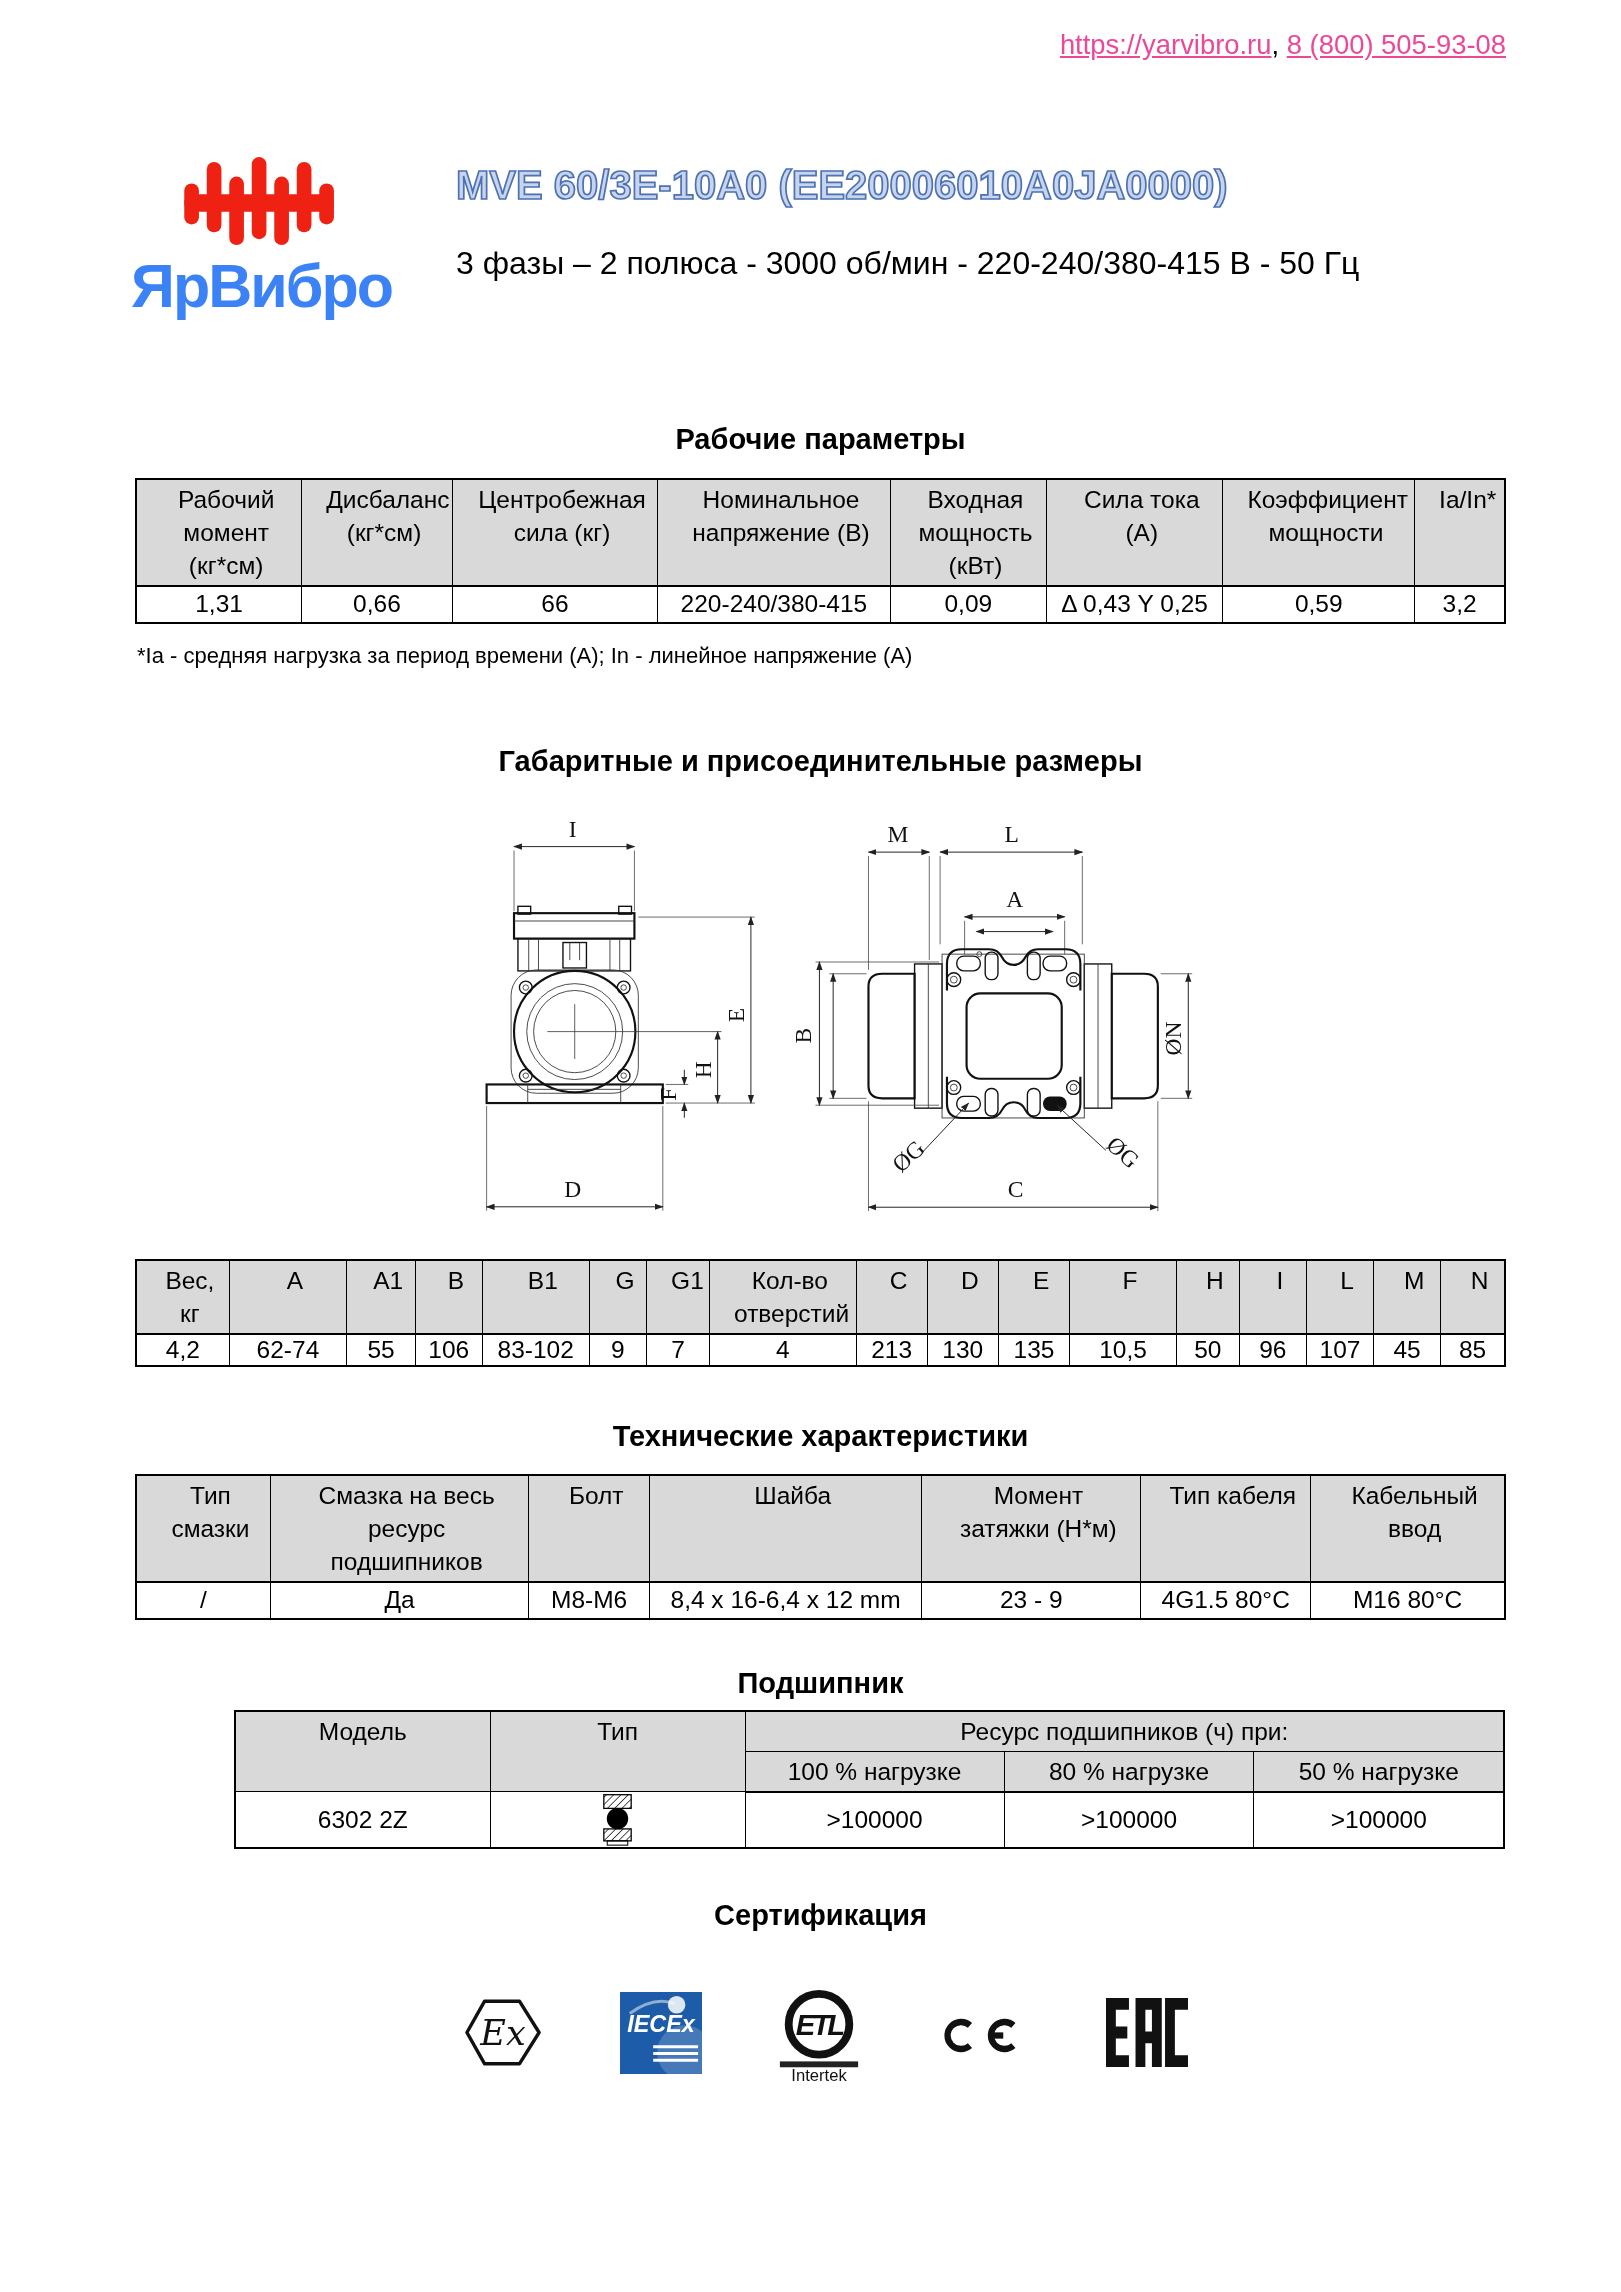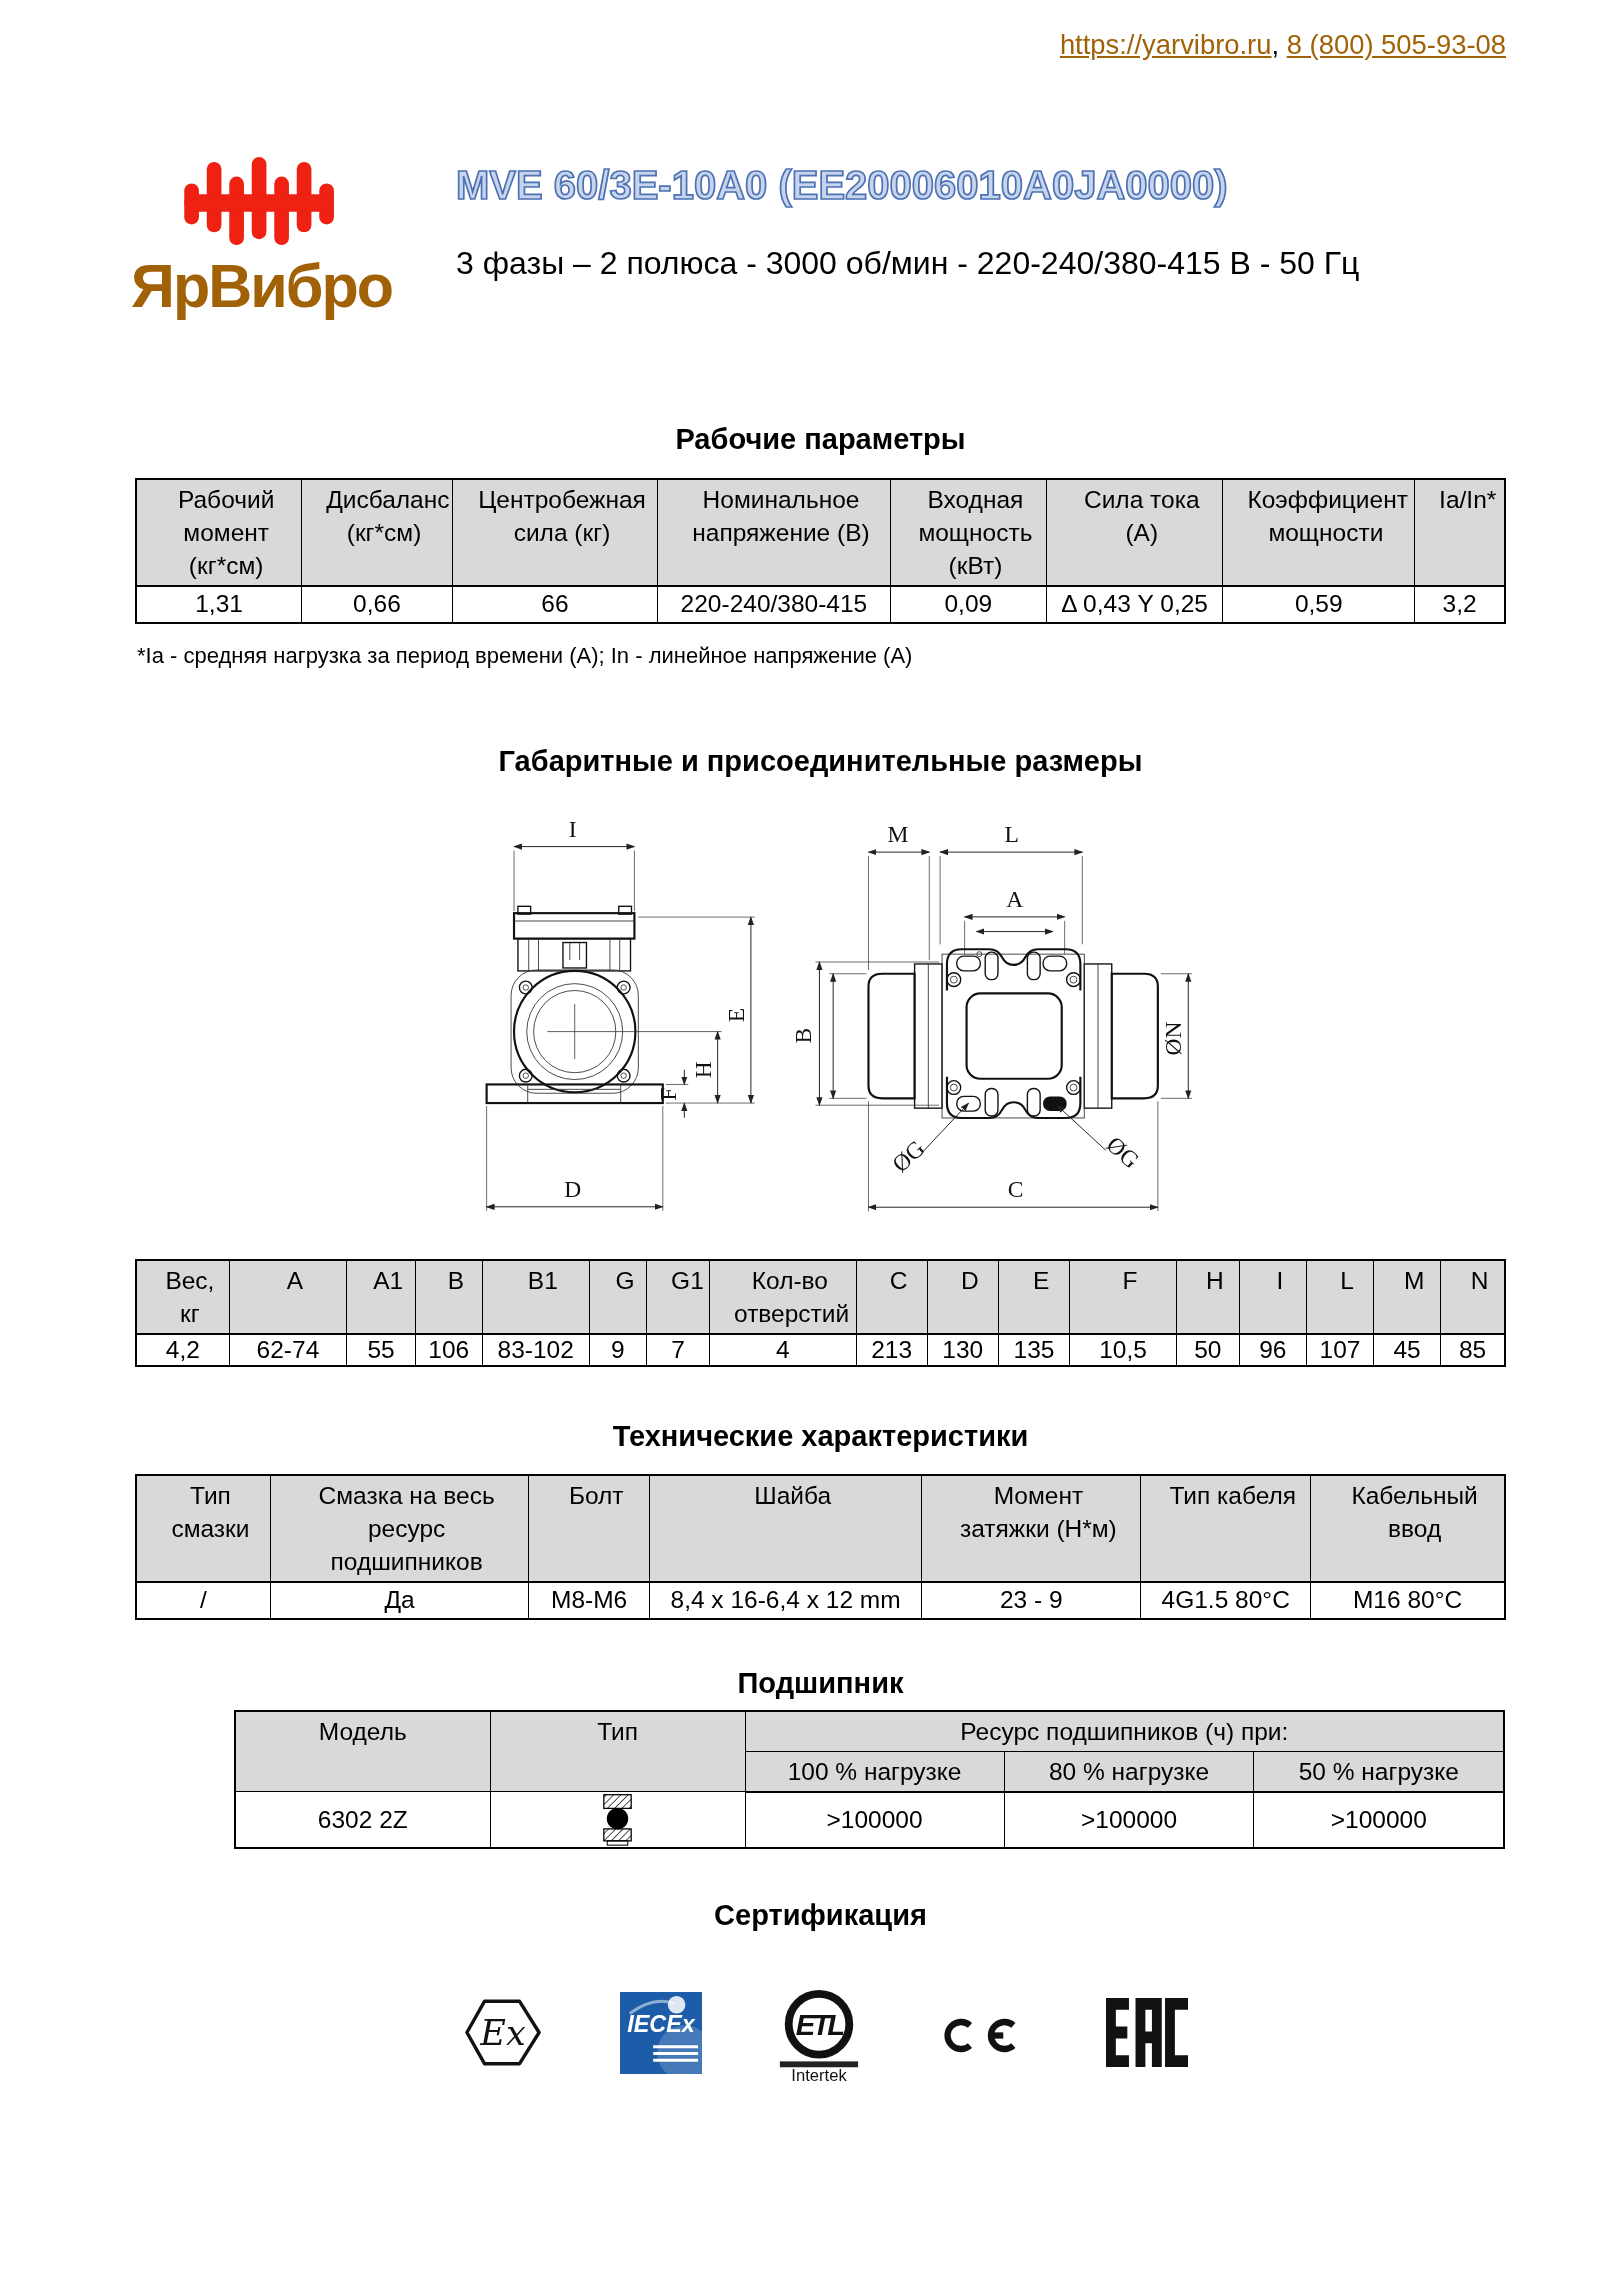--- a/index.html
+++ b/index.html
@@ -4,25 +4,25 @@
 <style>
   * { margin:0; padding:0; box-sizing:border-box; }
   html,body { background:#888; }
   .page {
     position:relative; width:1621px; height:2293px; margin:0 auto;
     background:#ffffff; font-family:"Liberation Sans", sans-serif; color:#000;
     overflow:hidden;
   }
   
   .top-links { position:absolute; top:29px; right:115px; font-size:27.4px; }
-  .top-links a { color:#a16207; text-decoration:underline; }
+  .top-links a { color:#ec4899; text-decoration:underline; }
   
   .logo-icon { position:absolute; left:184px; top:157px; }
   .brand-name { position:absolute; left:127px; top:251px; width:269px; text-align:center;
-    font-size:61px; font-weight:bold; letter-spacing:-2px; color:#a16207; }
+    font-size:61px; font-weight:bold; letter-spacing:-2px; color:#3b82f6; }
   .doc-title { position:absolute; left:456px; top:163px; font-size:40px; font-weight:700;
     color:#c6d4ec; -webkit-text-stroke:1.7px #4d71b4; letter-spacing:0px; }
   .doc-subtitle { position:absolute; left:456px; top:245px; font-size:32px; color:#000; }
   
   .sec { position:absolute; left:135px; width:1371px; text-align:center;
     font-size:29px; font-weight:bold; }
   
   table { border-collapse:collapse; table-layout:fixed; position:absolute;
     font-size:24.5px; background:#fff; }
   th, td { border:1.5px solid #000; text-align:center; overflow:hidden; }

